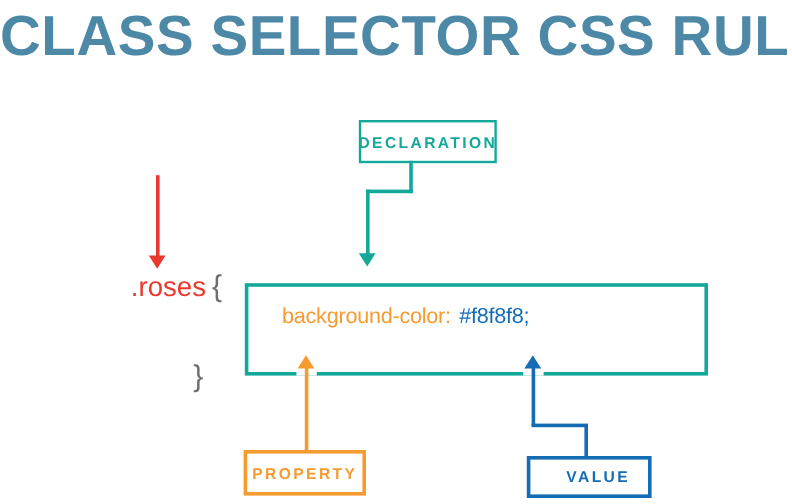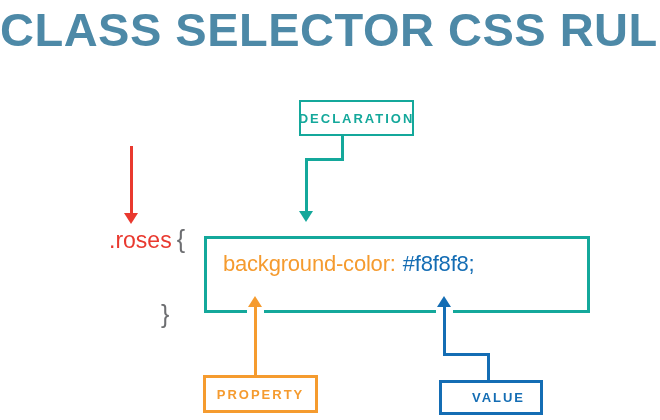--- a/index.html
+++ b/index.html
@@ -33,21 +33,21 @@
     display: flex;
     align-items: center;
     justify-content: center;
     font-size: 13px;
     font-weight: 700;
     letter-spacing: 2px;
     background: #ffffff;
   }
   .box-selector    { left: 85px;  top: 108px; width: 100px; height: 38px; border: 3px solid var(--red);    color: var(--red); }
   .box-declaration { left: 299px; top: 100px; width: 115px; height: 36px; border: 2px solid var(--teal);   color: var(--teal); }
-  .box-property    { left: 203px; top: 375px; width: 115px; height: 38px; border: 3px solid var(--orange); color: var(--orange); }
+  .box-property    { left: 203px; top: 375px; width: 102px; height: 38px; border: 3px solid var(--orange); color: var(--orange); }
   .box-value       { left: 439px; top: 380px; width: 104px; height: 35px; border: 3px solid var(--blue);   color: var(--blue); padding-left: 15px; }
 
   
   .vline { position: absolute; width: 3px; }
   .hline { position: absolute; height: 3px; }
   .red-bg    { background: var(--red); }
   .teal-bg   { background: var(--teal); }
   .orange-bg { background: var(--orange); }
   .blue-bg   { background: var(--blue); }
 
@@ -94,22 +94,22 @@
   .code-box {
     position: absolute;
     left: 204px; top: 236px;
     width: 386px; height: 77px;
     box-sizing: border-box;
     border: 3px solid var(--teal);
     background: #ffffff;
   }
   .code-lines {
     position: absolute;
-    left: 16px; top: 10px;
-    font-size: 22px;
+    left: 28px; top: 10px;
+    font-size: 18px;
     letter-spacing: -0.2px;
     white-space: nowrap;
   }
   .code-line { height: 29px; line-height: 29px; }
   .code-prop { color: var(--orange); margin-right: 7px; }
   .code-val  { color: var(--blue); }
 
   
   .border-gap {
     position: absolute;

